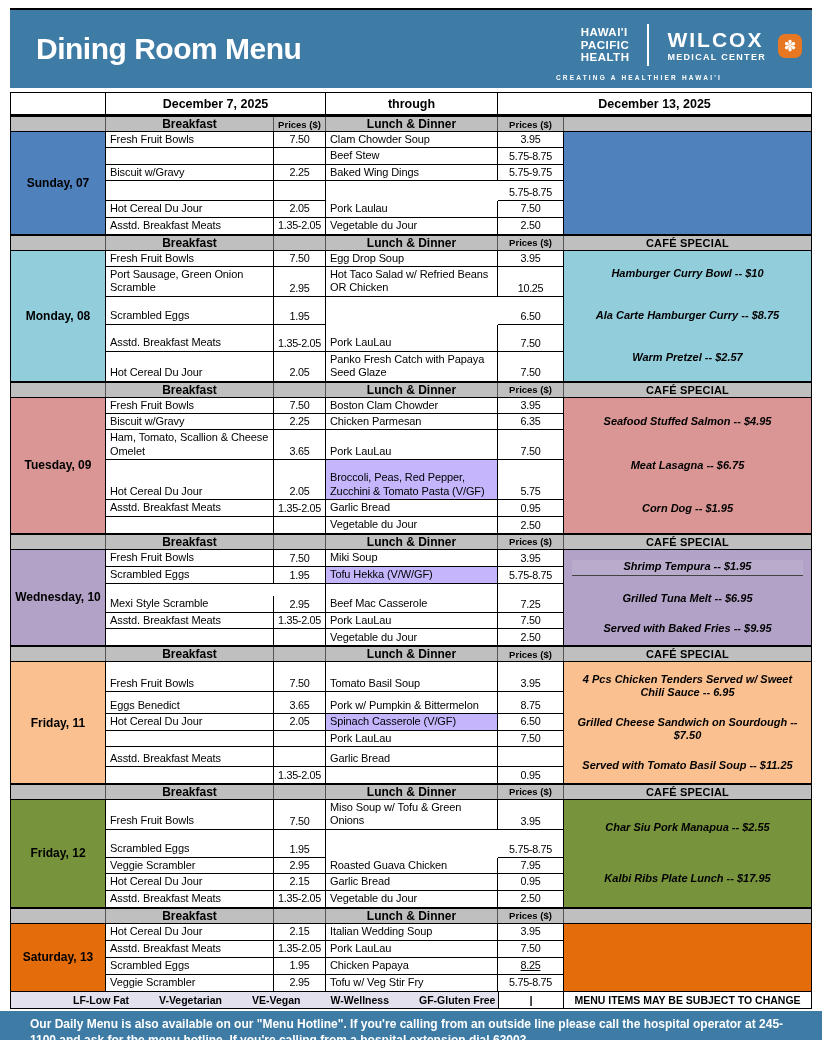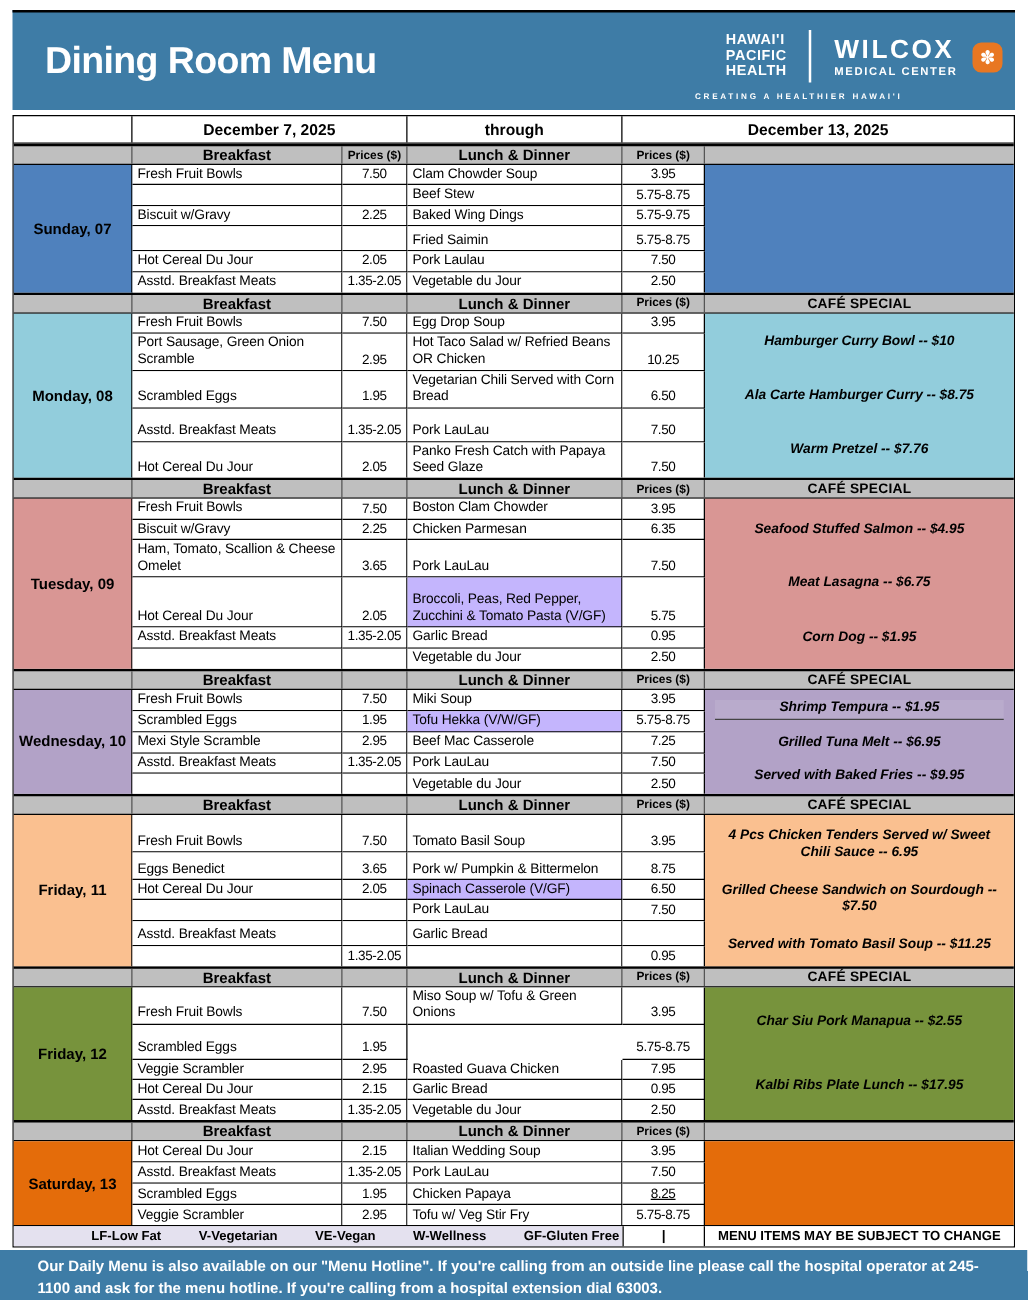--- a/index.html
+++ b/index.html
@@ -125,21 +125,20 @@
           <div class="mcell" style="grid-area: 2 / 2; min-height: 16px;"></div>
           <div class="mcell price" style="grid-area: 2 / 3; min-height: 16px;"></div>
           <div class="mcell" style="grid-area: 2 / 4; min-height: 16px;">Beef Stew</div>
           <div class="mcell price" style="grid-area: 2 / 5; min-height: 16px;">5.75-8.75</div>
           <div class="mcell" style="grid-area: 3 / 2; min-height: 16px;">Biscuit w/Gravy</div>
           <div class="mcell price" style="grid-area: 3 / 3; min-height: 16px;">2.25</div>
           <div class="mcell" style="grid-area: 3 / 4; min-height: 16px;">Baked Wing Dings</div>
           <div class="mcell price" style="grid-area: 3 / 5; min-height: 16px;">5.75-9.75</div>
           <div class="mcell" style="grid-area: 4 / 2; min-height: 20px;"></div>
           <div class="mcell price" style="grid-area: 4 / 3; min-height: 20px;"></div>
-          <div class="mcell" style="grid-area: 4 / 4; min-height: 20px;">Fried Saimin</div>
           <div class="mcell price" style="grid-area: 4 / 5; min-height: 20px;">5.75-8.75</div>
           <div class="mcell" style="grid-area: 5 / 2; min-height: 16px;">Hot Cereal Du Jour</div>
           <div class="mcell price" style="grid-area: 5 / 3; min-height: 16px;">2.05</div>
           <div class="mcell" style="grid-area: 5 / 4; min-height: 16px;">Pork Laulau</div>
           <div class="mcell price" style="grid-area: 5 / 5; min-height: 16px;">7.50</div>
           <div class="mcell row-last" style="grid-area: 6 / 2; min-height: 16px;">Asstd. Breakfast Meats</div>
           <div class="mcell price row-last" style="grid-area: 6 / 3; min-height: 16px;">1.35-2.05</div>
           <div class="mcell row-last" style="grid-area: 6 / 4; min-height: 16px;">Vegetable du Jour</div>
           <div class="mcell price row-last" style="grid-area: 6 / 5; min-height: 16px;">2.50</div>
         </div>
@@ -149,33 +148,32 @@
           <div class="hdr-price"></div>
           <div class="hdr-main">Lunch &amp; Dinner</div>
           <div class="hdr-price">Prices ($)</div>
           <div class="hdr-cafe">CAFÉ SPECIAL</div>
         </div>
         <div class="grid-cols day-grid">
           <div class="day-label" style="grid-row: 1 / span 5; background: rgb(146, 205, 220);">Monday, 08</div>
           <div class="cafe-cell" style="grid-area: 1 / 6 / span 5; background: rgb(146, 205, 220);">
             <div class="cafe-line">Hamburger Curry Bowl -- $10</div>
             <div class="cafe-line">Ala Carte Hamburger Curry -- $8.75</div>
-            <div class="cafe-line">Warm Pretzel -- $7.76</div>
+            <div class="cafe-line">Warm Pretzel -- $2.57</div>
           </div>
           <div class="mcell" style="grid-area: 1 / 2; min-height: 16px;">Fresh Fruit Bowls</div>
           <div class="mcell price" style="grid-area: 1 / 3; min-height: 16px;">7.50</div>
           <div class="mcell" style="grid-area: 1 / 4; min-height: 16px;">Egg Drop Soup</div>
           <div class="mcell price" style="grid-area: 1 / 5; min-height: 16px;">3.95</div>
           <div class="mcell" style="grid-area: 2 / 2; min-height: 28px;">Port Sausage, Green Onion Scramble</div>
           <div class="mcell price" style="grid-area: 2 / 3; min-height: 28px;">2.95</div>
           <div class="mcell" style="grid-area: 2 / 4; min-height: 28px;">Hot Taco Salad w/ Refried Beans OR Chicken</div>
           <div class="mcell price" style="grid-area: 2 / 5; min-height: 28px;">10.25</div>
           <div class="mcell" style="grid-area: 3 / 2; min-height: 28px;">Scrambled Eggs</div>
           <div class="mcell price" style="grid-area: 3 / 3; min-height: 28px;">1.95</div>
-          <div class="mcell" style="grid-area: 3 / 4; min-height: 28px;">Vegetarian Chili Served with Corn Bread</div>
           <div class="mcell price" style="grid-area: 3 / 5; min-height: 28px;">6.50</div>
           <div class="mcell" style="grid-area: 4 / 2; min-height: 27px;">Asstd. Breakfast Meats</div>
           <div class="mcell price" style="grid-area: 4 / 3; min-height: 27px;">1.35-2.05</div>
           <div class="mcell" style="grid-area: 4 / 4; min-height: 27px;">Pork LauLau</div>
           <div class="mcell price" style="grid-area: 4 / 5; min-height: 27px;">7.50</div>
           <div class="mcell row-last" style="grid-area: 5 / 2; min-height: 27px;">Hot Cereal Du Jour</div>
           <div class="mcell price row-last" style="grid-area: 5 / 3; min-height: 27px;">2.05</div>
           <div class="mcell row-last" style="grid-area: 5 / 4; min-height: 27px;">Panko Fresh Catch with Papaya Seed Glaze</div>
           <div class="mcell price row-last" style="grid-area: 5 / 5; min-height: 27px;">7.50</div>
         </div>
@@ -235,21 +233,21 @@
             <div class="cafe-line">Served with Baked Fries -- $9.95</div>
           </div>
           <div class="mcell" style="grid-area: 1 / 2; min-height: 17px;">Fresh Fruit Bowls</div>
           <div class="mcell price" style="grid-area: 1 / 3; min-height: 17px;">7.50</div>
           <div class="mcell" style="grid-area: 1 / 4; min-height: 17px;">Miki Soup</div>
           <div class="mcell price" style="grid-area: 1 / 5; min-height: 17px;">3.95</div>
           <div class="mcell" style="grid-area: 2 / 2; min-height: 17px;">Scrambled Eggs</div>
           <div class="mcell price" style="grid-area: 2 / 3; min-height: 17px;">1.95</div>
           <div class="mcell shade" style="grid-area: 2 / 4; min-height: 17px;">Tofu Hekka (V/W/GF)</div>
           <div class="mcell price" style="grid-area: 2 / 5; min-height: 17px;">5.75-8.75</div>
-          <div class="mcell" style="grid-area: 3 / 2; min-height: 17px;">Mexi Style Scramble</div>
+          <div class="mcell" style="grid-area: 3 / 2; min-height: 17px; margin-top: 12px;">Mexi Style Scramble</div>
           <div class="mcell price" style="grid-area: 3 / 3; min-height: 17px;">2.95</div>
           <div class="mcell" style="grid-area: 3 / 4; min-height: 17px;">Beef Mac Casserole</div>
           <div class="mcell price" style="grid-area: 3 / 5; min-height: 17px;">7.25</div>
           <div class="mcell" style="grid-area: 4 / 2; min-height: 16px;">Asstd. Breakfast Meats</div>
           <div class="mcell price" style="grid-area: 4 / 3; min-height: 16px;">1.35-2.05</div>
           <div class="mcell" style="grid-area: 4 / 4; min-height: 16px;">Pork LauLau</div>
           <div class="mcell price" style="grid-area: 4 / 5; min-height: 16px;">7.50</div>
           <div class="mcell row-last" style="grid-area: 5 / 2; min-height: 16px;"></div>
           <div class="mcell price row-last" style="grid-area: 5 / 3; min-height: 16px;"></div>
           <div class="mcell row-last" style="grid-area: 5 / 4; min-height: 16px;">Vegetable du Jour</div>

